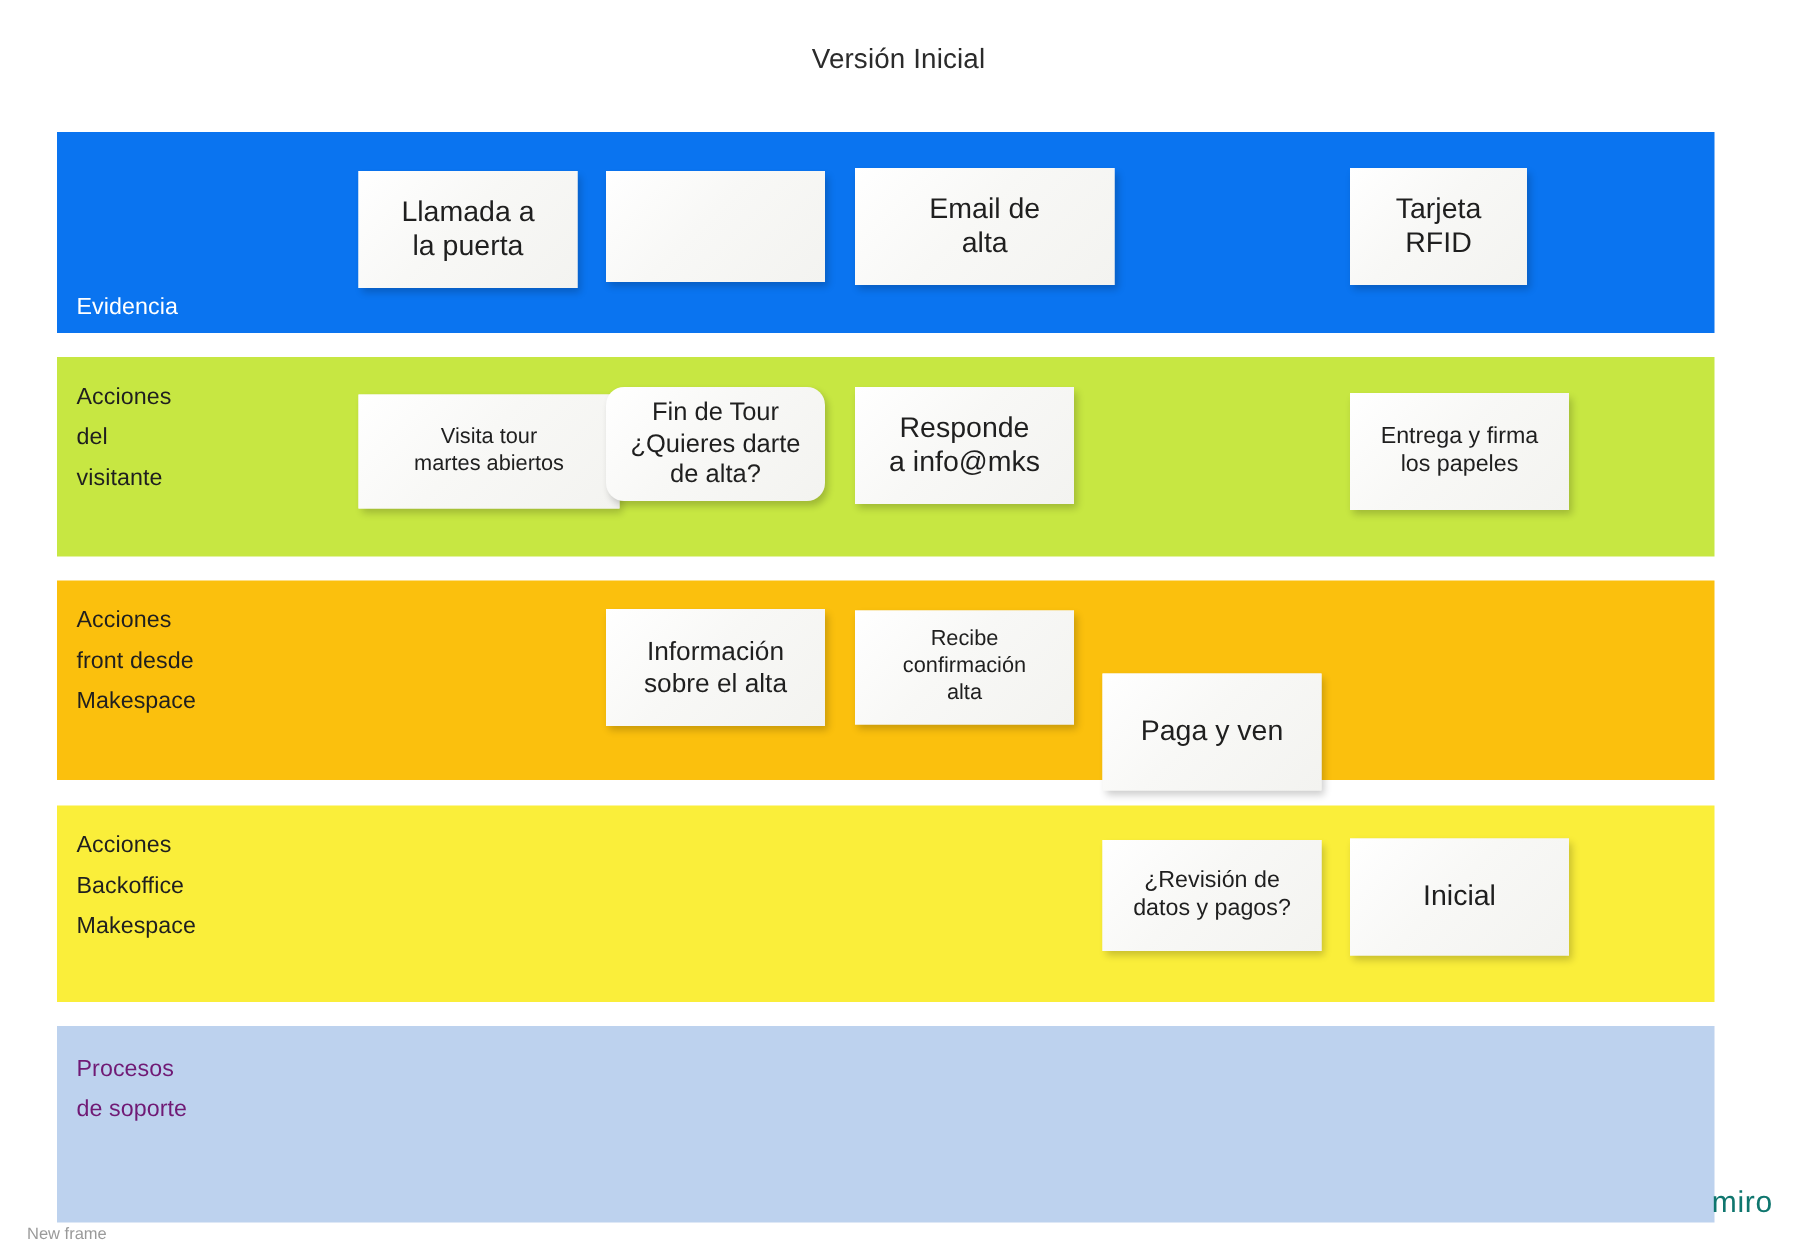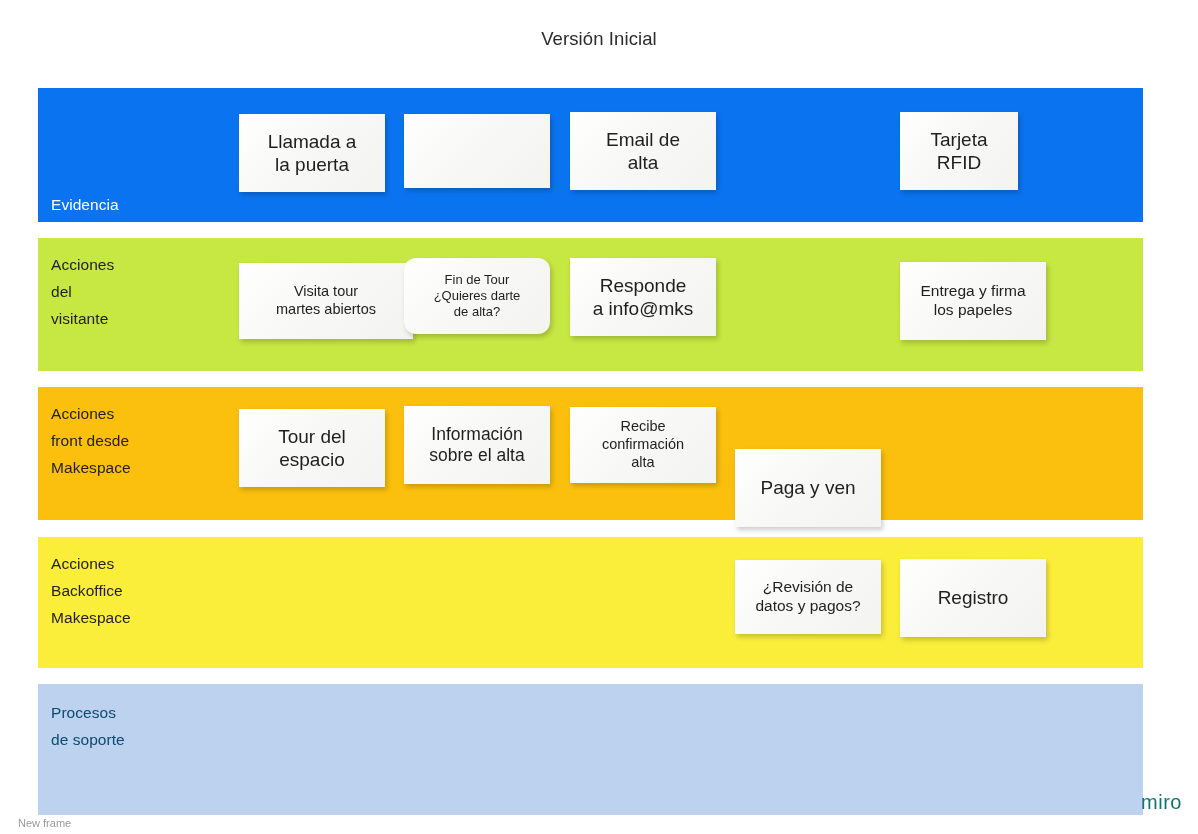--- a/index.html
+++ b/index.html
@@ -95,62 +95,60 @@
 
   <div class="frame-title">Versión Inicial</div>
 
   <div id="bands-root">
       <div class="band" style="top: 88px; height: 134px; background: rgb(10, 116, 240); position: absolute;">
         <div class="band-label" style="top: 104px; color: rgb(255, 255, 255);">Evidencia
 s físicas</div>
         <div class="card" style="left: 201px; top: 26px; width: 146px; height: 78px; font-size: 19px;">Llamada a
 la puerta</div>
         <div class="card" style="left: 366px; top: 26px; width: 146px; height: 74px; font-size: 17px;"></div>
-        <div class="card" style="left: 532px; top: 24px; width: 146px; height: 78px; font-size: 19px;">Email de
+        <div class="card" style="left: 532px; top: 24px; width: 173px; height: 78px; font-size: 19px;">Email de
 alta</div>
         <div class="card" style="left: 862px; top: 24px; width: 118px; height: 78px; font-size: 19px;">Tarjeta
 RFID</div>
       </div>
       <div class="band" style="top: 238px; height: 133px; background: rgb(199, 231, 66); position: absolute;">
         <div class="band-label" style="top: 14px; color: rgb(31, 31, 31);">Acciones
 del
 visitante</div>
         <div class="card" style="left: 201px; top: 25px; width: 174px; height: 76px; font-size: 14.5px;">Visita tour
 martes abiertos</div>
-        <div class="card" style="left: 366px; top: 20px; width: 146px; height: 76px; font-size: 13px; border-radius: 12px;">Fin de Tour
+        <div class="card" style="left: 366px; top: 20px; width: 146px; height: 76px; font-size: 17px; border-radius: 12px;">Fin de Tour
 ¿Quieres darte
 de alta?</div>
         <div class="card" style="left: 532px; top: 20px; width: 146px; height: 78px; font-size: 19px;">Responde
 a info@mks</div>
         <div class="card" style="left: 862px; top: 24px; width: 146px; height: 78px; font-size: 15.5px;">Entrega y firma
 los papeles</div>
       </div>
       <div class="band" style="top: 387px; height: 133px; background: rgb(251, 192, 13); position: absolute;">
         <div class="band-label" style="top: 14px; color: rgb(31, 31, 31);">Acciones
 front desde
 Makespace</div>
-        <div class="card" style="left: 201px; top: 22px; width: 146px; height: 78px; font-size: 19px;">Tour del
-espacio</div>
         <div class="card" style="left: 366px; top: 19px; width: 146px; height: 78px; font-size: 17.5px;">Información
 sobre el alta</div>
         <div class="card" style="left: 532px; top: 20px; width: 146px; height: 76px; font-size: 14.5px;">Recibe
 confirmación
 alta</div>
         <div class="card" style="left: 697px; top: 22px; width: 146px; height: 78px; font-size: 19px; margin-top: 40px;">Paga y ven</div>
       </div>
       <div class="band" style="top: 537px; height: 131px; background: rgb(250, 238, 58); position: absolute;">
         <div class="band-label" style="top: 14px; color: rgb(31, 31, 31);">Acciones
 Backoffice
 Makespace</div>
         <div class="card" style="left: 697px; top: 23px; width: 146px; height: 74px; font-size: 15.5px;">¿Revisión de
 datos y pagos?</div>
-        <div class="card" style="left: 862px; top: 22px; width: 146px; height: 78px; font-size: 19px;">Registro</div>
+        <div class="card" style="left: 862px; top: 22px; width: 146px; height: 78px; font-size: 19px;">Inicial</div>
       </div>
       <div class="band" style="top: 684px; height: 131px; background: rgb(189, 210, 238); position: absolute;">
-        <div class="band-label" style="top: 16px; color: #0c4a6e;">Procesos
+        <div class="band-label" style="top: 16px; color: #701a75;">Procesos
 de soporte</div>
       </div>
     </div>
 
   <div class="miro-mark">miro</div>
 
   <div class="frame-name">New frame</div>
 
 </div>
 

